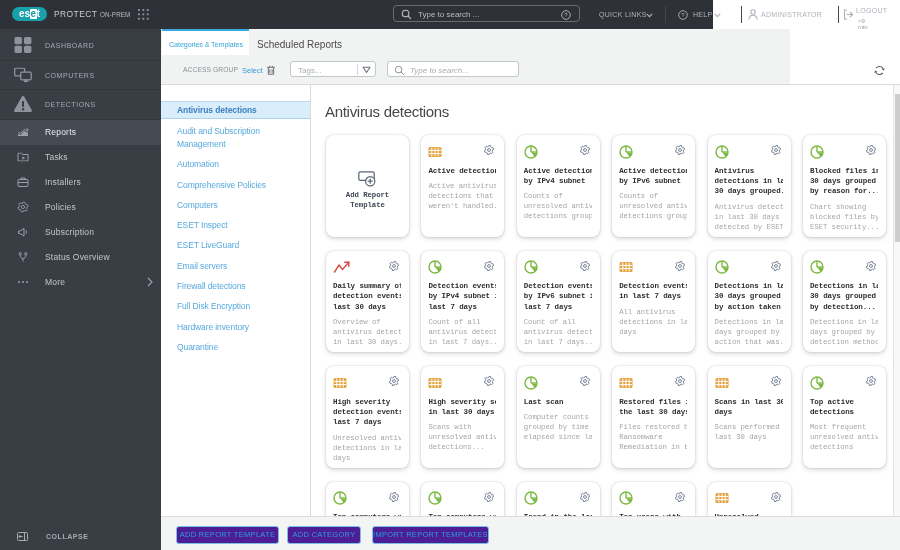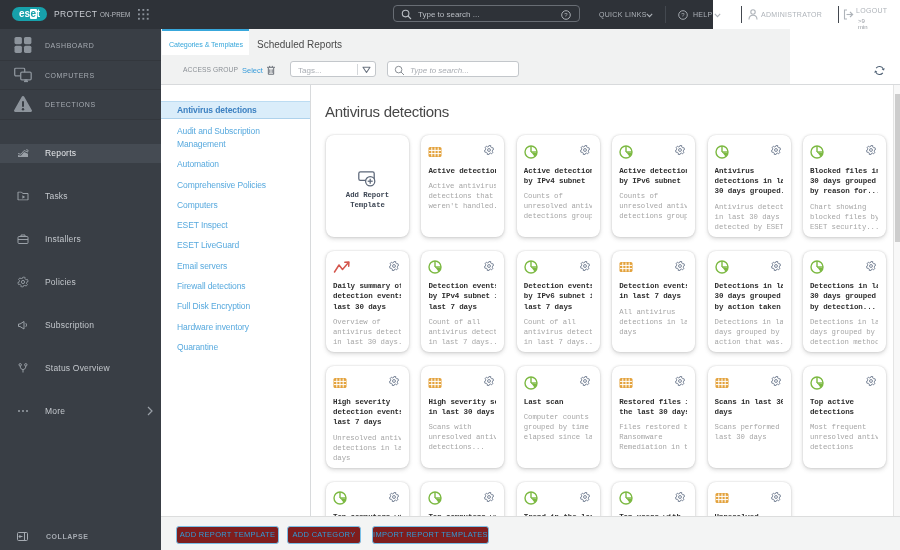--- a/index.html
+++ b/index.html
@@ -17,21 +17,21 @@
 #searchbox .ph { position:absolute; left:24px; top:4px; font-size:8px; color:#b9bdc3; }
 .tb-ico { position:absolute; }
 .tbsep { position:absolute; top:6px; width:1px; height:17px; background:#43484f; }
 .tbitem { position:absolute; top:10.5px; font-size:7px; letter-spacing:0.3px; color:#aeb3b9; }
 #logout2 { position:absolute; top:18px; font-size:6px; color:#9599a0; }
 
 
 #sidebar { position:absolute; left:0; top:29px; width:161px; height:521px; background:#393e45; z-index:20; }
 .srow-big { position:relative; height:29.5px; border-bottom:1px solid #33373d; }
 .srow-big .stxt { position:absolute; left:45px; top:50%; transform:translateY(-50%); font-size:7px; letter-spacing:0.55px; color:#a6abb2; }
-.srow { position:relative; height:19px;margin-top:24px; }
+.srow { position:relative; height:25px; }
 .srow .stxt { position:absolute; left:45px; top:50%; transform:translateY(-50%); font-size:8.5px; letter-spacing:0.2px; color:#c3c7cc; }
 .srow.hi { background:#454b53; }
 .srow.hi .stxt { color:#e8eaed; }
 .sico { position:absolute; left:13px; top:50%; transform:translateY(-50%); width:20px; text-align:center; }
 .sico2 { position:absolute; left:17px; top:50%; transform:translateY(-50%); width:12px; text-align:center; }
 .morechev { position:absolute; right:8px; top:50%; transform:translateY(-50%); }
 #collapse { position:absolute; left:0; bottom:0; width:161px; height:26px; }
 #collapse .stxt { position:absolute; left:46px; top:9px; font-size:7px; letter-spacing:0.55px; color:#a6abb2; font-weight:bold; }
 
 
@@ -73,21 +73,21 @@
 .addcard { text-align:center; }
 .addinner { position:absolute; left:0; top:36px; width:100%; }
 .addinner svg { display:block; margin:0 auto; }
 .addtxt { margin-top:3px; font-size:7.3px; font-weight:bold; color:#3d4654; line-height:10px; letter-spacing:-0.05px; }
 
 #scrollbar { position:absolute; right:0; top:85px; width:7px; height:431px; background:#f8f8f8; border-left:1px solid #e4e4e4; }
 #thumb { position:absolute; left:1px; top:9px; width:6px; height:148px; background:#cdcdcd; }
 
 
 #footer { position:absolute; left:161px; top:516px; width:739px; height:34px; background:#f3f4f4; border-top:1px solid #dcdddd; }
-.fbtn { position:absolute; top:9px; height:18px; background:#7f1d1d; border:1px solid #79bfe6; border-radius:3px;
+.fbtn { position:absolute; top:9px; height:18px; background:#4c1d95; border:1px solid #79bfe6; border-radius:3px;
   font-size:7.5px; letter-spacing:0.3px; color:#2f9cd8; font-family:"Liberation Sans",sans-serif; line-height:16px; text-align:center; }
 </style></head>
 <body>
 <div id="topbar">
   <div id="logo">es<span class="lbox">e</span>t</div>
   <div id="brand">PROTECT <span class="op">ON-PREM</span></div>
   <svg id="appgrid" class="abs" width="11" height="11" viewBox="0 0 13 13">
     <g fill="#8d949c">
         <rect x="0" y="0" width="2.2" height="2.2"></rect>
         <rect x="5.2" y="0" width="2.2" height="2.2"></rect>

